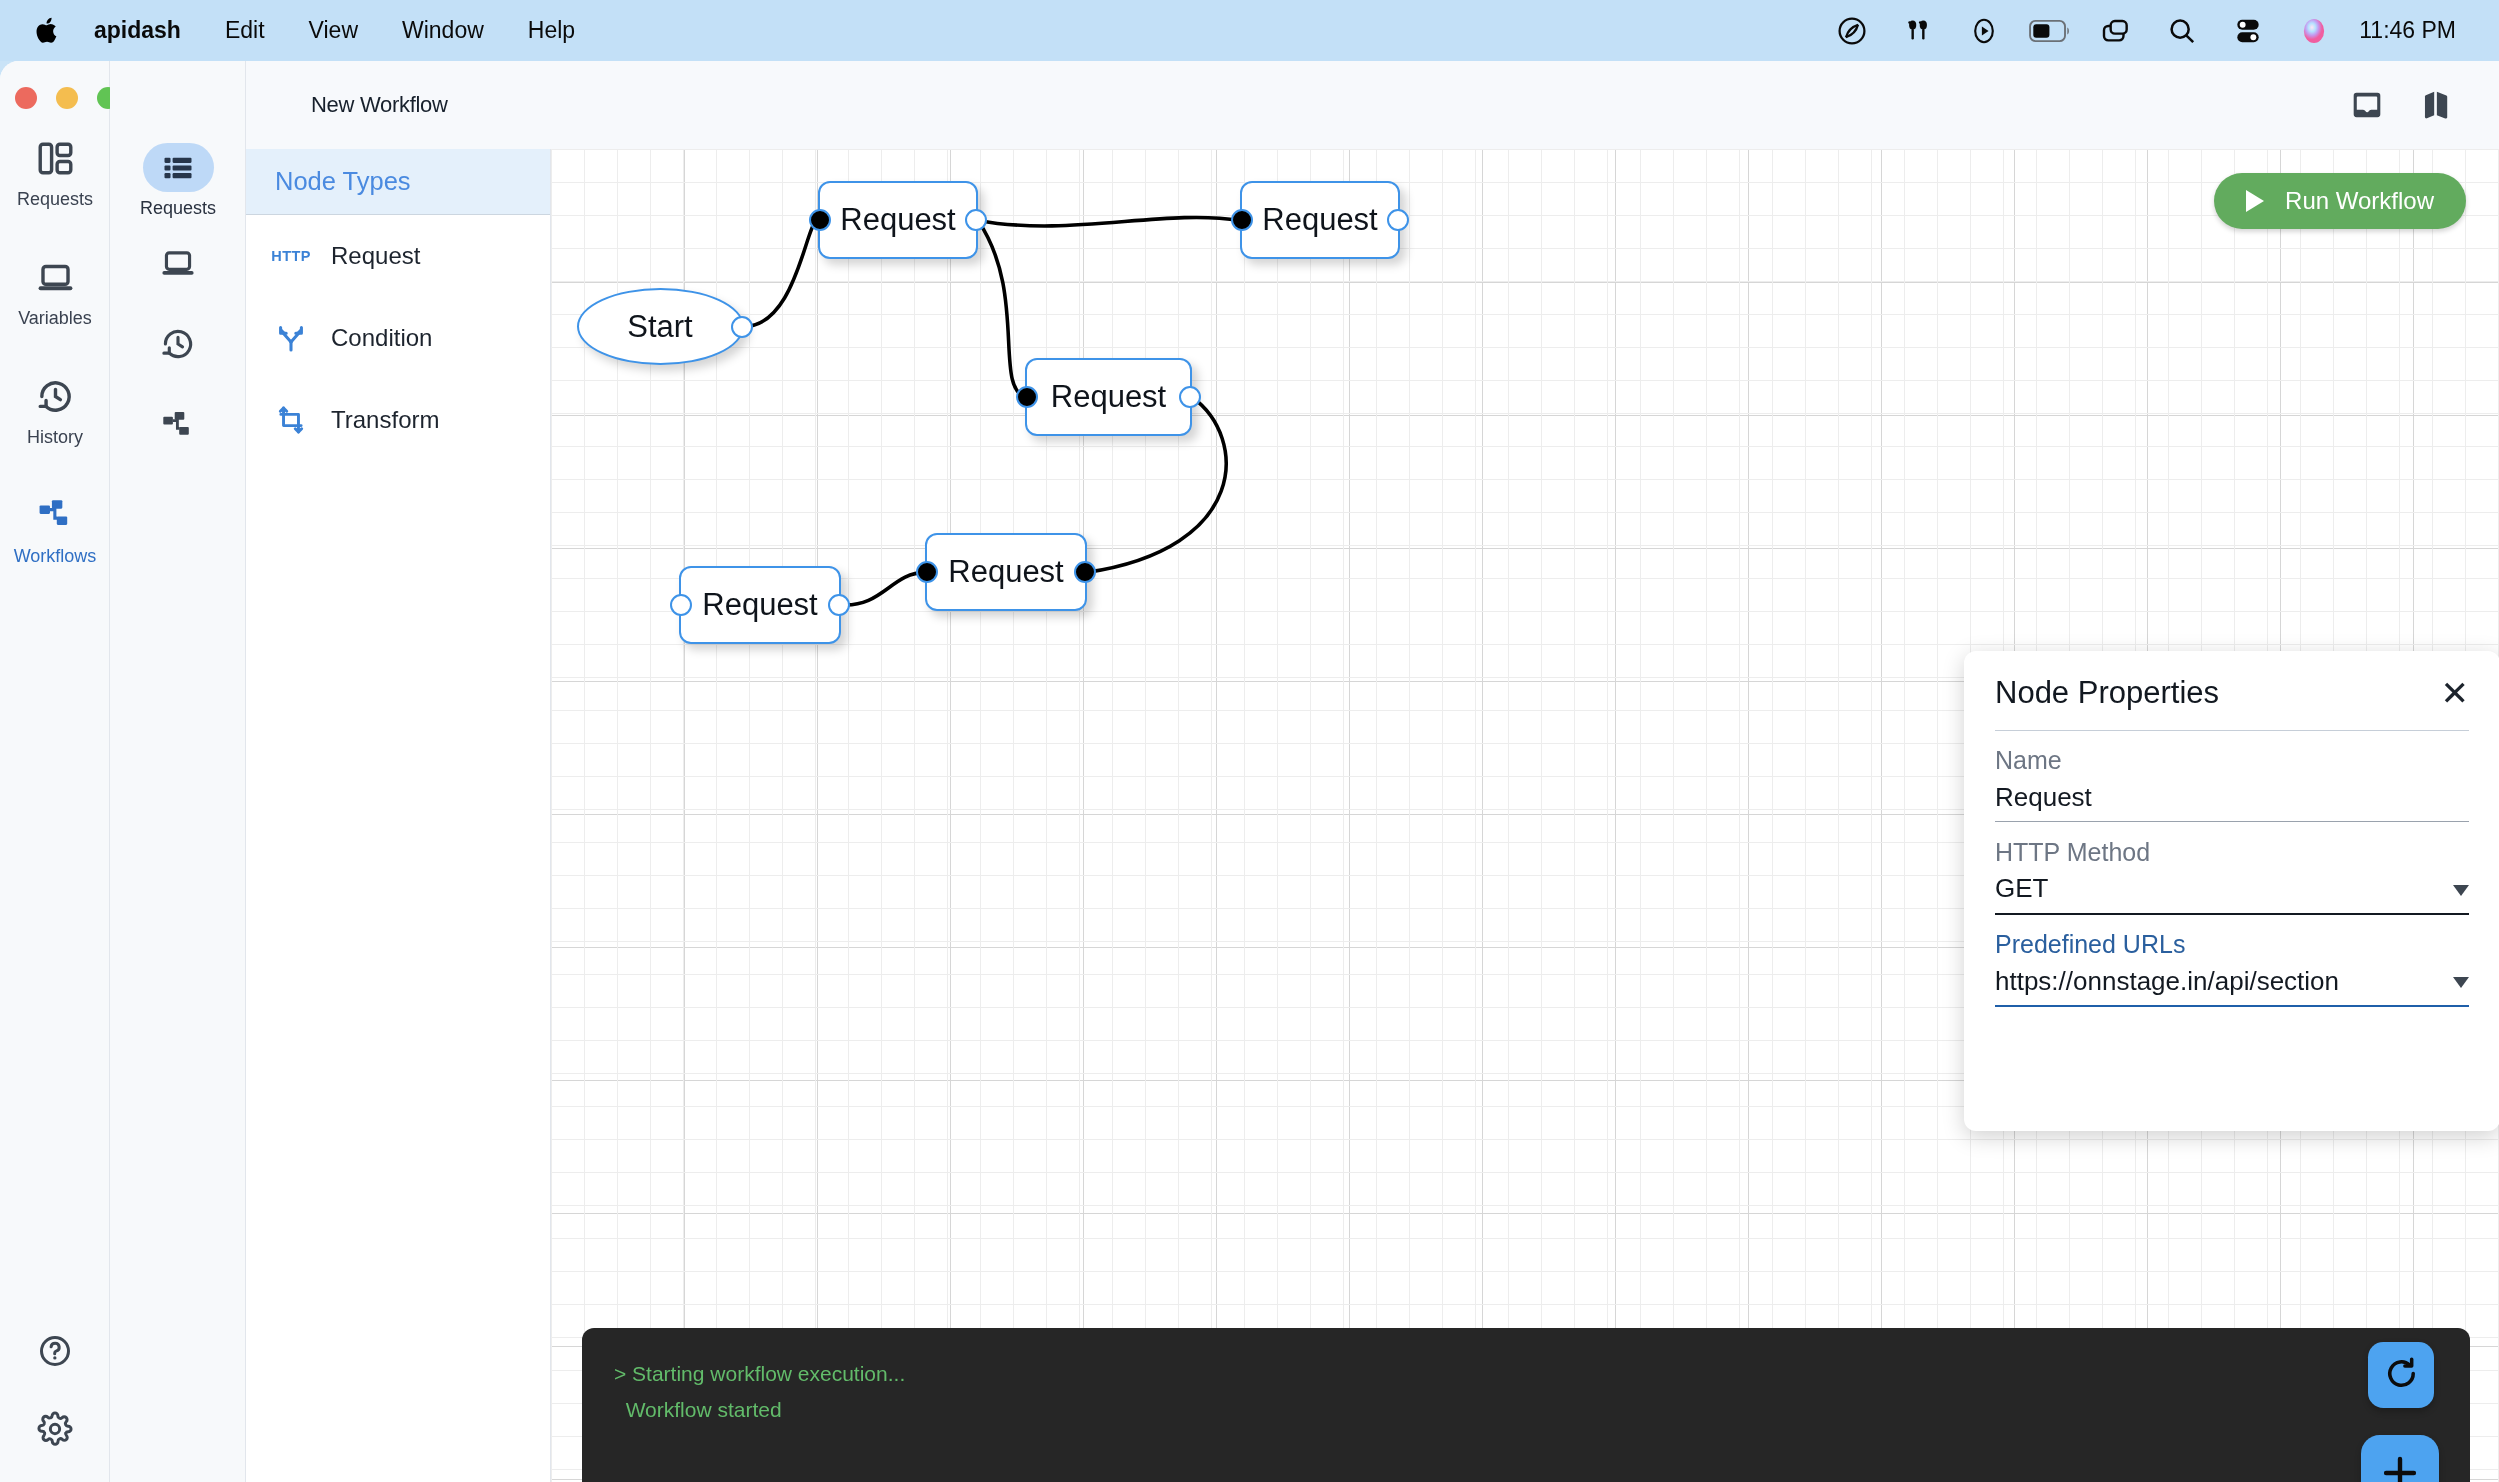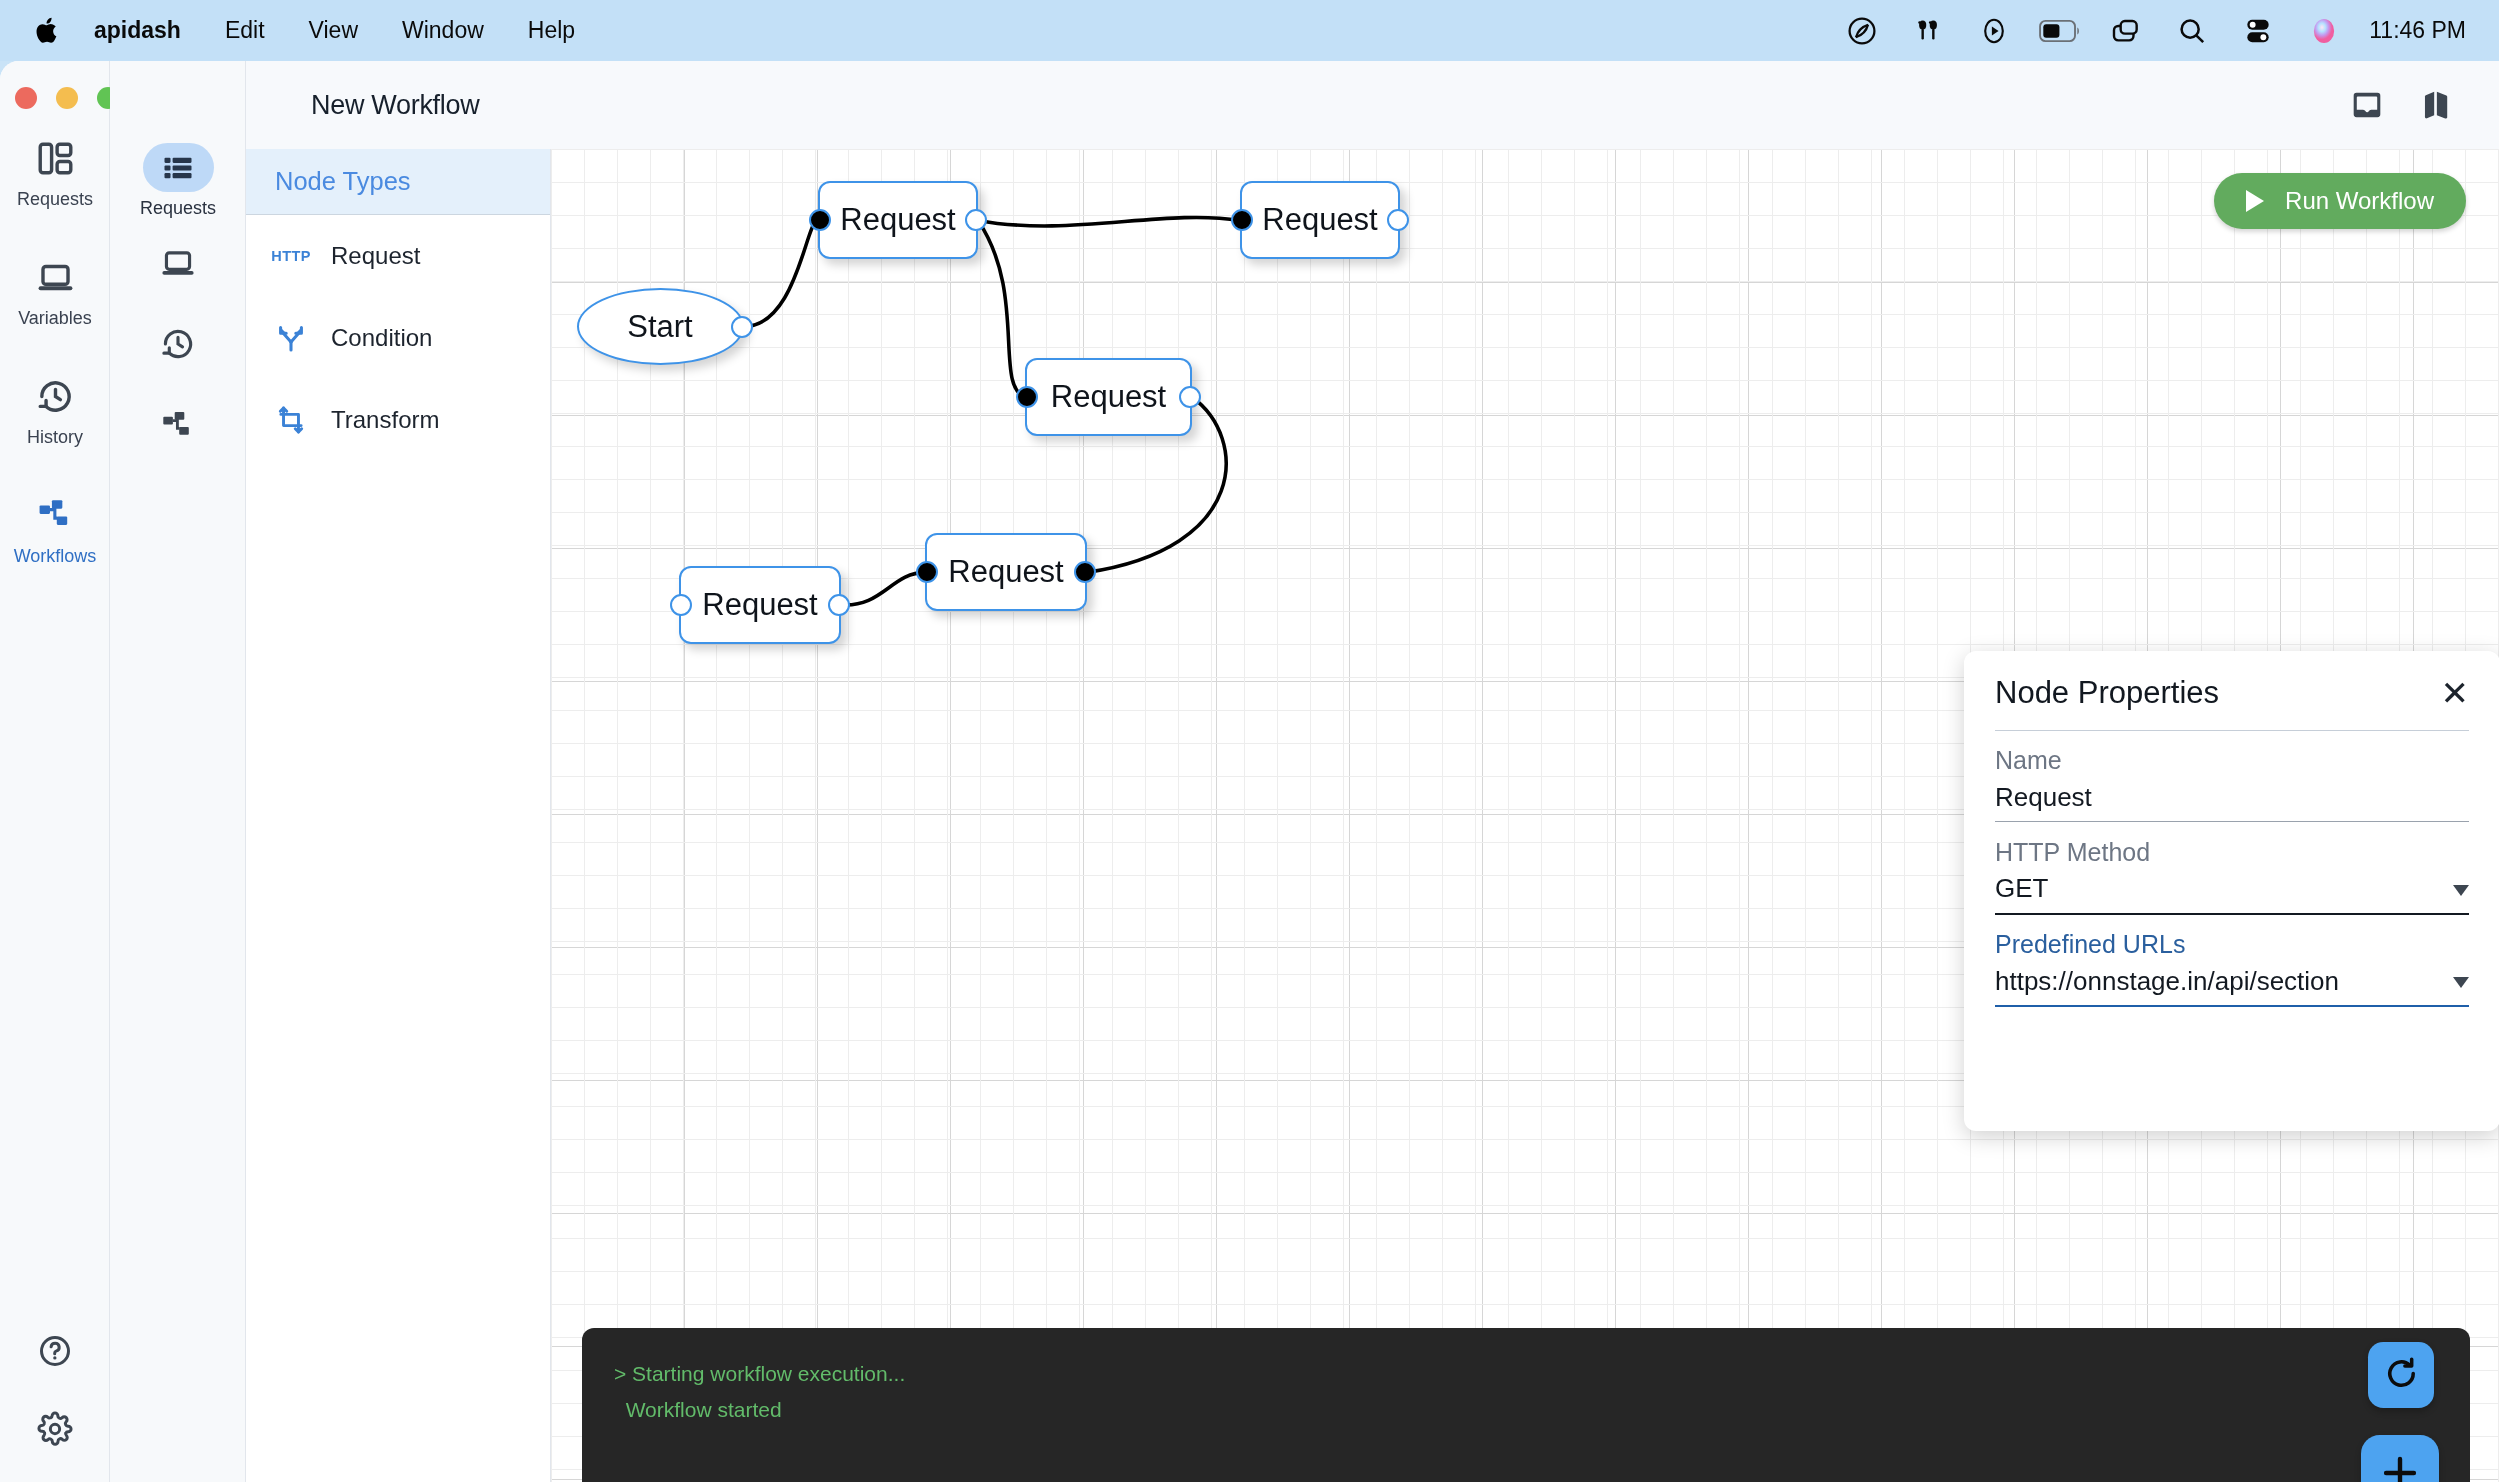--- a/index.html
+++ b/index.html
@@ -17,21 +17,21 @@
     display:flex; align-items:center;
   }
   #menubar .mb-left { display:flex; align-items:center; gap:0; padding-left:24px; }
   .mb-apple { width:48px; display:flex; justify-content:center; align-items:center; }
   .mb-item {
     font-size:23px; color:#0a0a0a; padding:0 22px; line-height:1;
     white-space:nowrap;
   }
   .mb-item.bold { font-weight:bold; }
   #menubar .mb-right {
-    margin-left:auto; display:flex; align-items:center; gap:0; padding-right:34px;
+    margin-left:auto; display:flex; align-items:center; gap:0; padding-right:44px;
   }
   .mb-icon { width:66px; display:flex; align-items:center; justify-content:center; }
   .mb-clock { font-size:23px; color:#0a0a0a; padding-left:12px; white-space:nowrap; }
 
   
   #window {
     position:absolute; left:0; top:61px; width:2500px; height:1422px;
     background:#f7f9fc;
     border-top-left-radius:18.7px;
     overflow:hidden;
@@ -70,21 +70,21 @@
   }
   .ic-pill.on { background:#bed9f7; }
   .ic-label { font-size:18px; color:#2a3240; line-height:1; }
 
   
   #titlebar {
     position:absolute; left:246px; top:0; right:0; height:88px;
     background:#f7f9fc;
     display:flex; align-items:center;
   }
-  #page-title { font-size:27px; color:#17202c; padding-left:65px; letter-spacing:-0.3px; }
+  #page-title { font-size:22px; color:#17202c; padding-left:65px; letter-spacing:-0.3px; }
   #titlebar .tb-actions { margin-left:auto; display:flex; align-items:center; gap:25.5px; padding-right:39px; }
   .tb-btn { width:46px; height:46px; display:flex; align-items:center; justify-content:center; cursor:pointer; }
 
   
   #nodetypes {
     position:absolute; left:246px; top:88px; width:305px; height:1333px;
     background:#ffffff;
     border-right:0.9px solid #e2e6ec;
   }
   #nt-header {

